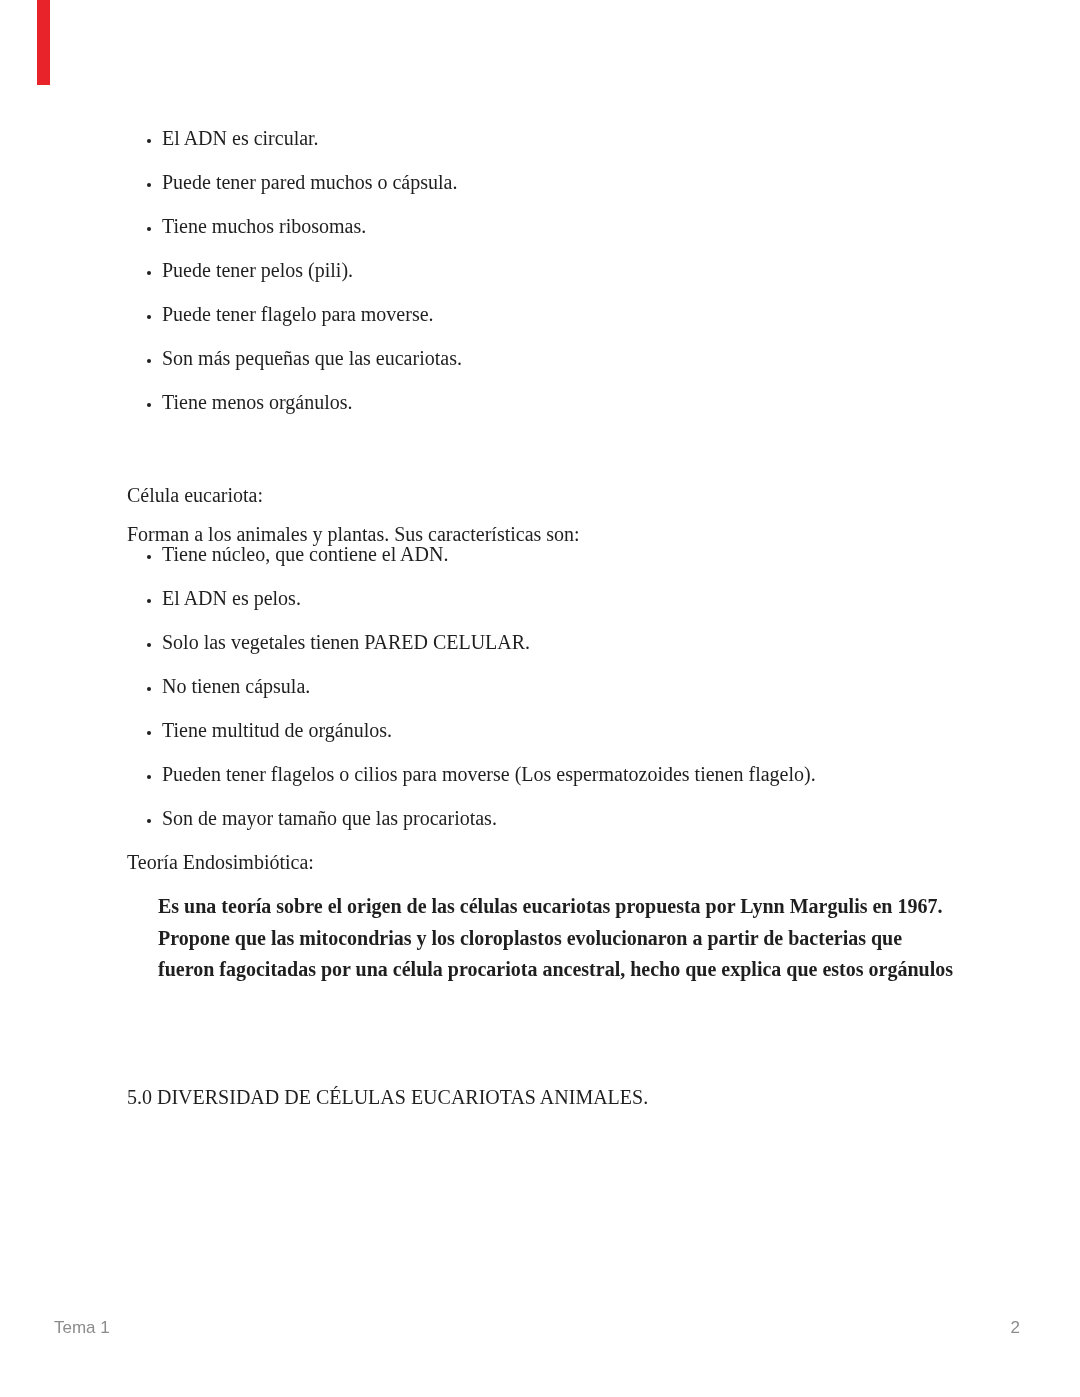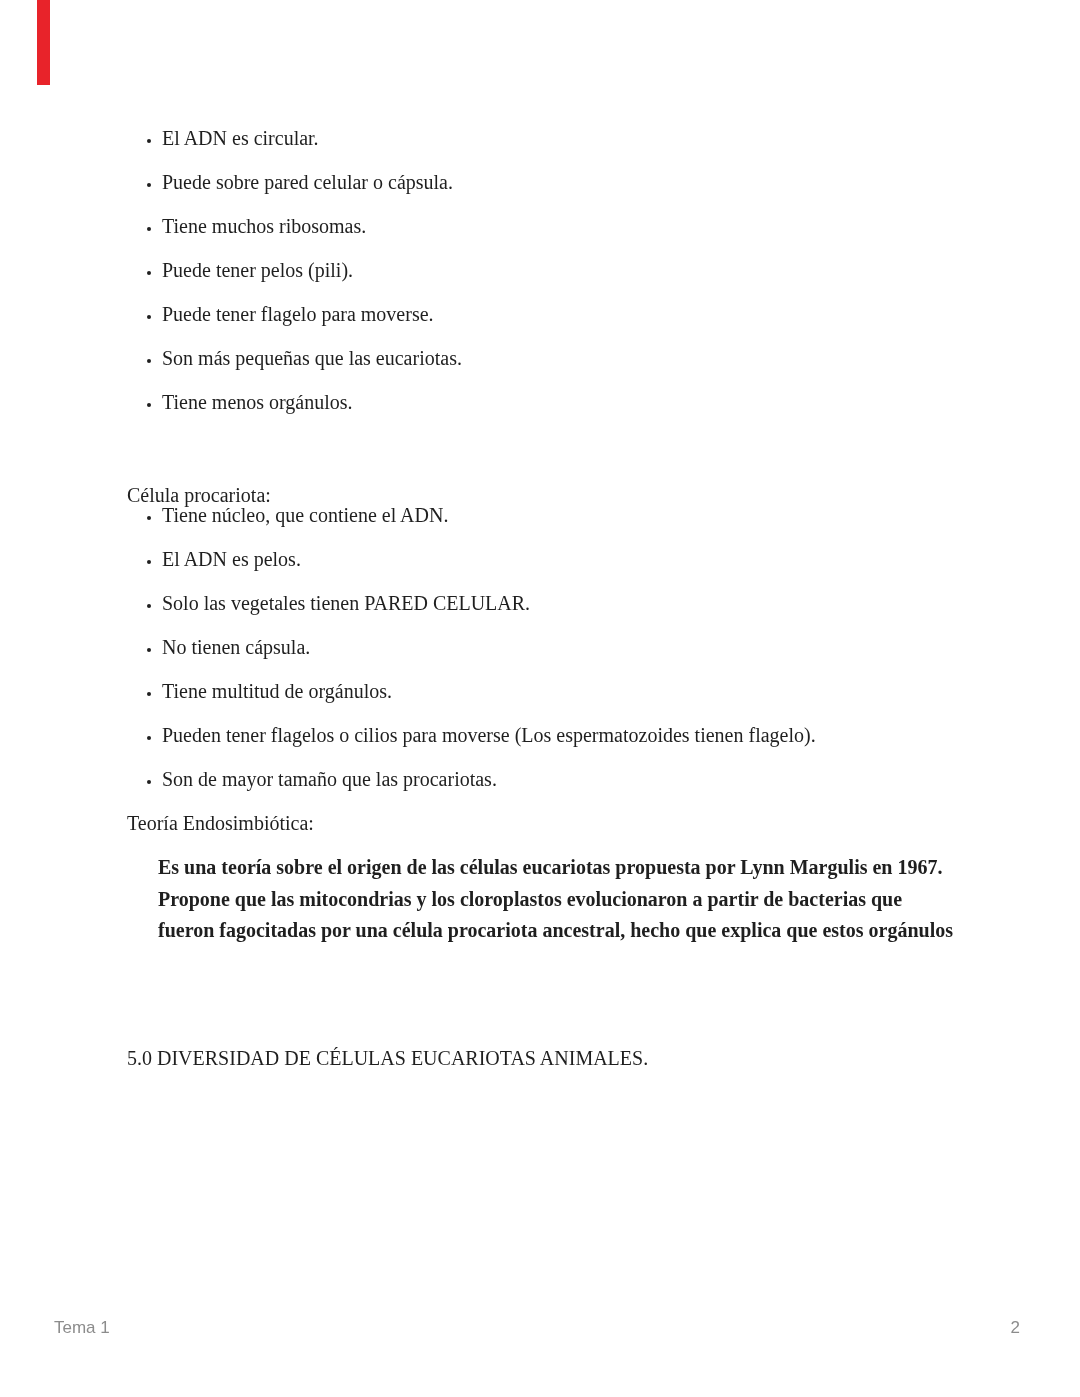--- a/index.html
+++ b/index.html
@@ -68,30 +68,31 @@
 <body>
 
 <div class="page">
 
   <div class="red-marker" style="background: rgb(232, 35, 42);"></div>
 
   <div class="content">
 
     <ul class="bullets">
       <li>El ADN es circular.</li>
-      <li>Puede sobre pared celular o cápsula.</li>
+      <li>Puede tener pared muchos o cápsula.</li>
       <li>Tiene muchos ribosomas.</li>
       <li>Puede tener pelos (pili).</li>
       <li>Puede tener flagelo para moverse.</li>
       <li>Son más pequeñas que las eucariotas.</li>
       <li>Tiene menos orgánulos.</li>
     </ul>
 
-    <p class="para mt-celula">Célula procariota:</p>
+    <p class="para mt-celula">Célula eucariota:</p>
 
+    <p class="para mt-forman">Forman a los animales y plantas. Sus características son:</p>
 
     <ul class="bullets mt-list2">
       <li>Tiene núcleo, que contiene el ADN.</li>
       <li>El ADN es pelos.</li>
       <li>Solo las vegetales tienen PARED CELULAR.</li>
       <li>No tienen cápsula.</li>
       <li>Tiene multitud de orgánulos.</li>
       <li>Pueden tener flagelos o cilios para moverse (Los espermatozoides tienen flagelo).</li>
       <li>Son de mayor tamaño que las procariotas.</li>
     </ul>

